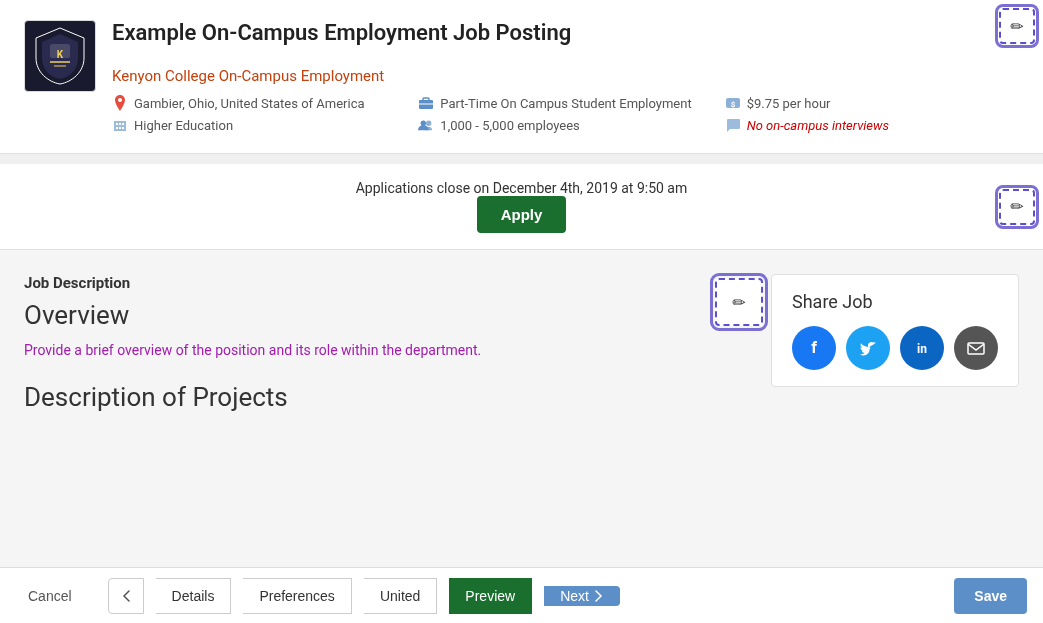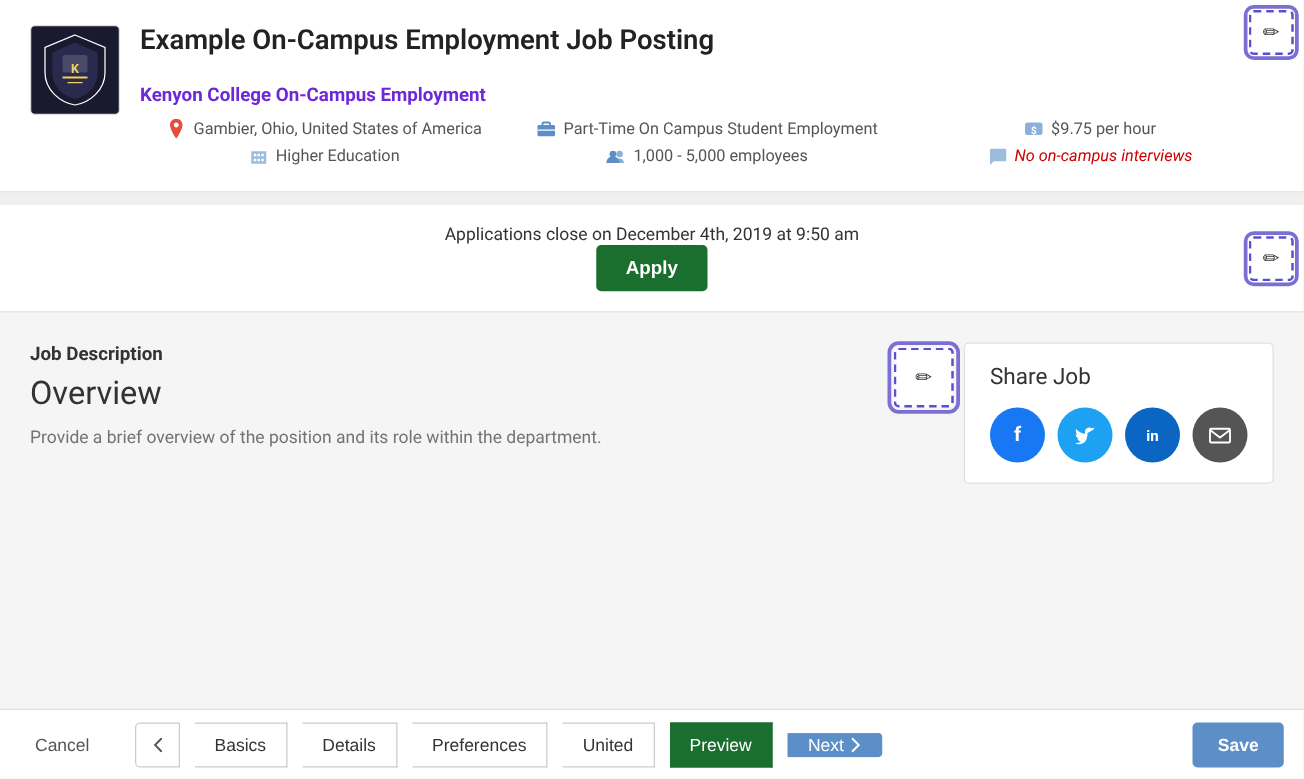--- a/index.html
+++ b/index.html
@@ -33,37 +33,36 @@
     }
     .header-info { flex: 1; }
     .job-title {
       font-size: 22px;
       font-weight: 600;
       color: #222;
       margin-bottom: 22px;
     }
     .company-name {
       font-size: 15px;
-      color: #6d28d9;
+      color: #c2410c;
       margin-bottom: 10px;
-      font-weight: 700;
+      font-weight: 400;
     }
     .meta-grid {
       display: grid;
       grid-template-columns: repeat(3, 1fr);
       gap: 6px 12px;
       margin-top: 8px;
     }
     .meta-item {
       display: flex;
       align-items: center;
       gap: 6px;
       font-size: 13px;
       color: #555;
-      justify-content: center;
     }
     .meta-icon {
       width: 16px;
       height: 16px;
       flex-shrink: 0;
       display: flex;
       align-items: center;
       justify-content: center;
     }
     .meta-text-red { color: #cc0000; font-style: italic; }
@@ -148,21 +147,21 @@
       margin-bottom: 8px;
     }
     .overview-title {
       font-size: 26px;
       font-weight: 400;
       color: #333;
       margin-bottom: 12px;
     }
     .overview-text {
       font-size: 14px;
-      color: #737373;
+      color: #a21caf;
       margin-bottom: 24px;
     }
     .projects-title {
       font-size: 26px;
       font-weight: 400;
       color: #333;
     }
 
     
     .share-panel-wrapper {
@@ -391,20 +390,21 @@
   <button class="edit-btn-mid">
     <span class="pencil-icon">✏</span>
   </button>
 </div>
 
 <div class="main-content">
   <div class="job-description">
     <div class="section-title">Job Description</div>
     <div class="overview-title">Overview</div>
     <div class="overview-text">Provide a brief overview of the position and its role within the department.</div>
+    <div class="projects-title">Description of Projects</div>
   </div>
 
   <div class="share-panel-wrapper">
     <button class="edit-btn-content">
       <span class="pencil-icon">✏</span>
     </button>
     <div class="share-box">
       <div class="share-title">Share Job</div>
       <div class="social-icons">
         <div class="social-icon social-facebook">
@@ -434,21 +434,20 @@
 </div>
 
 <div class="bottom-nav">
   <button class="cancel-btn">Cancel</button>
 
   <button class="nav-prev-btn">
     <svg width="8" height="12" viewBox="0 0 8 12" fill="none">
       <path d="M7 1L2 6l5 5" stroke="#555" stroke-width="1.5" stroke-linecap="round"></path>
     </svg>
   </button>
-  <button class="tab-btn">Basics</button>
   <button class="tab-btn">Details</button>
   <button class="tab-btn">Preferences</button>
   <button class="tab-btn">United</button>
   <button class="tab-btn tab-btn-active">Preview</button>
   <button class="next-btn">
     <span>Next</span>
     <svg width="8" height="12" viewBox="0 0 8 12" fill="none">
       <path d="M1 1l5 5-5 5" stroke="#fff" stroke-width="1.5" stroke-linecap="round"></path>
     </svg>
   </button>

